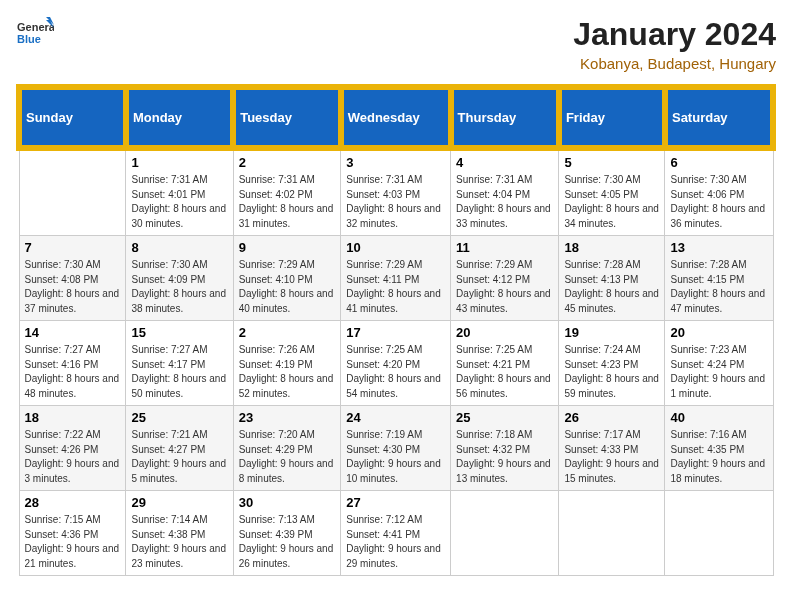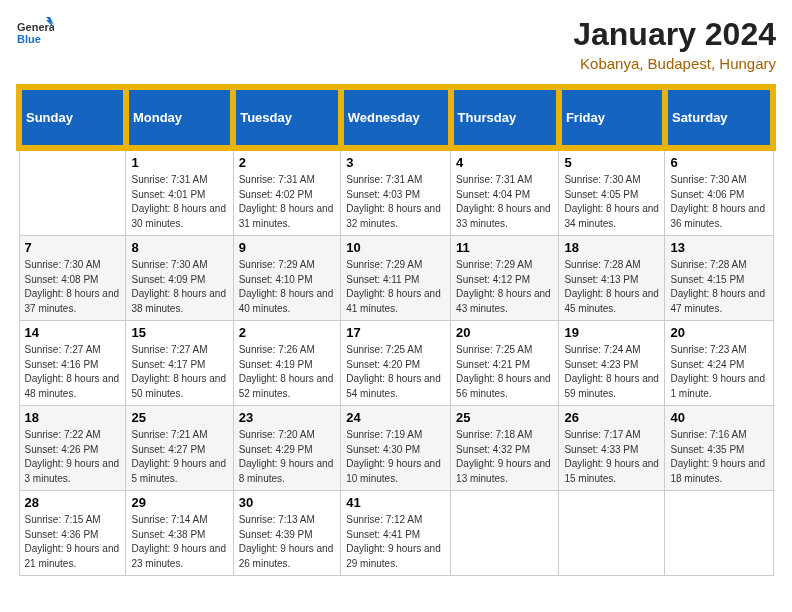--- a/index.html
+++ b/index.html
@@ -230,21 +230,21 @@
         </td>
         <td>
           <div class="day-num">29</div>
           <div class="day-info">Sunrise: 7:14 AM<br>Sunset: 4:38 PM<br>Daylight: 9 hours and 23 minutes.</div>
         </td>
         <td>
           <div class="day-num">30</div>
           <div class="day-info">Sunrise: 7:13 AM<br>Sunset: 4:39 PM<br>Daylight: 9 hours and 26 minutes.</div>
         </td>
         <td>
-          <div class="day-num">41</div>
+          <div class="day-num">27</div>
           <div class="day-info">Sunrise: 7:12 AM<br>Sunset: 4:41 PM<br>Daylight: 9 hours and 29 minutes.</div>
         </td>
         <td class="empty-cell"></td>
         <td class="empty-cell"></td>
         <td class="empty-cell"></td>
       </tr>
     </tbody>
 </table>
 
 <style>

